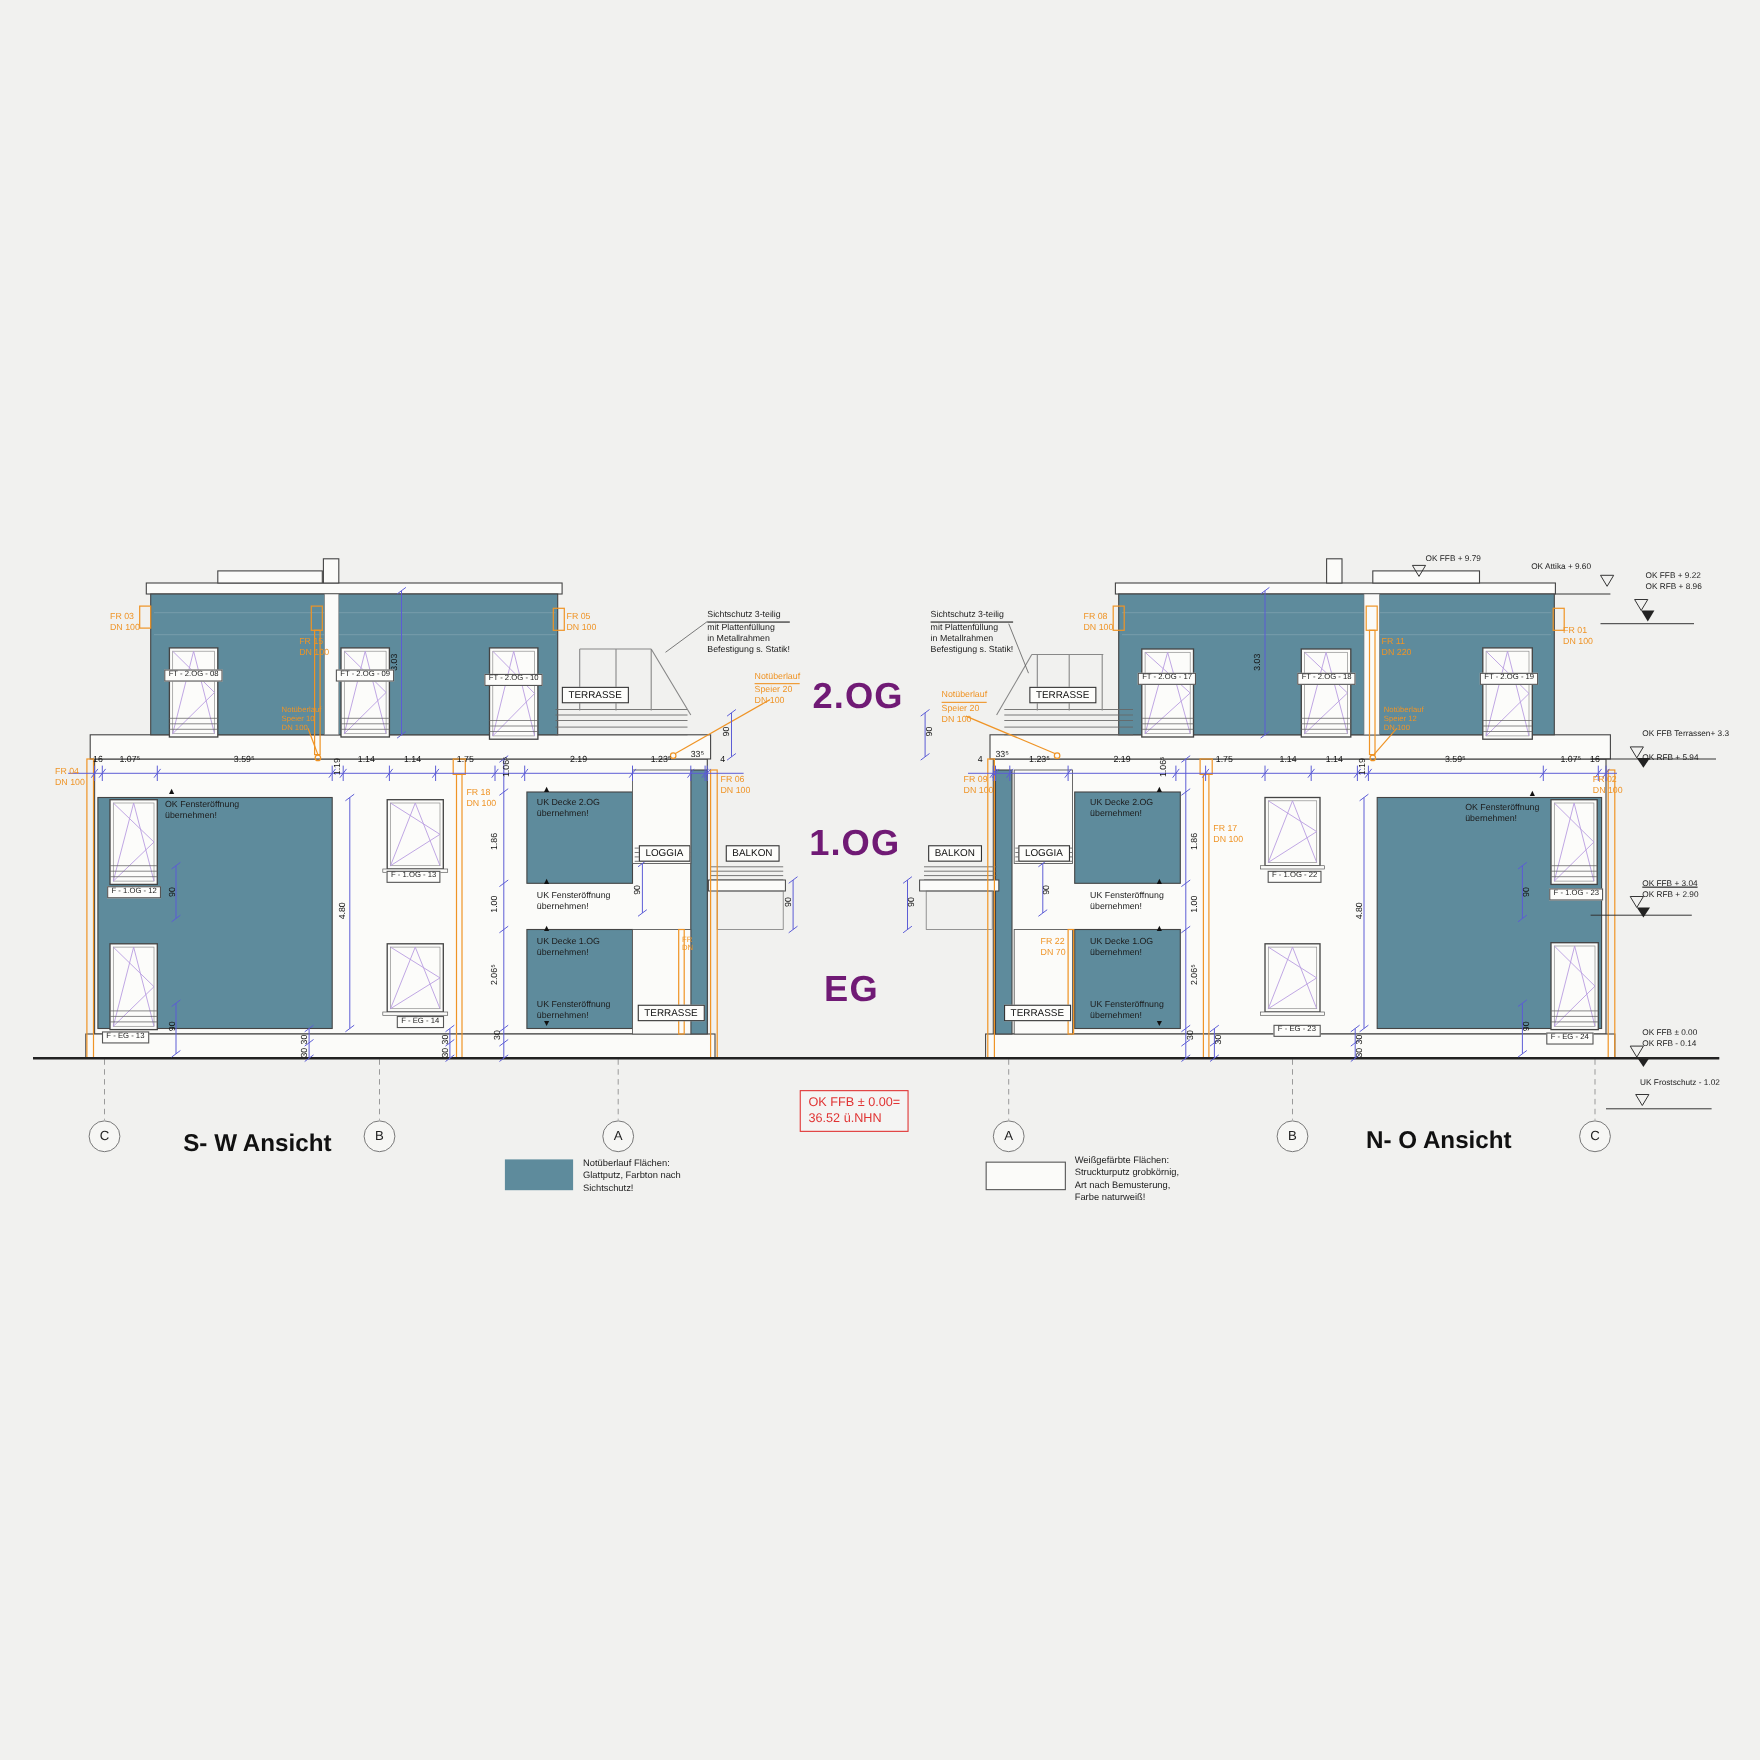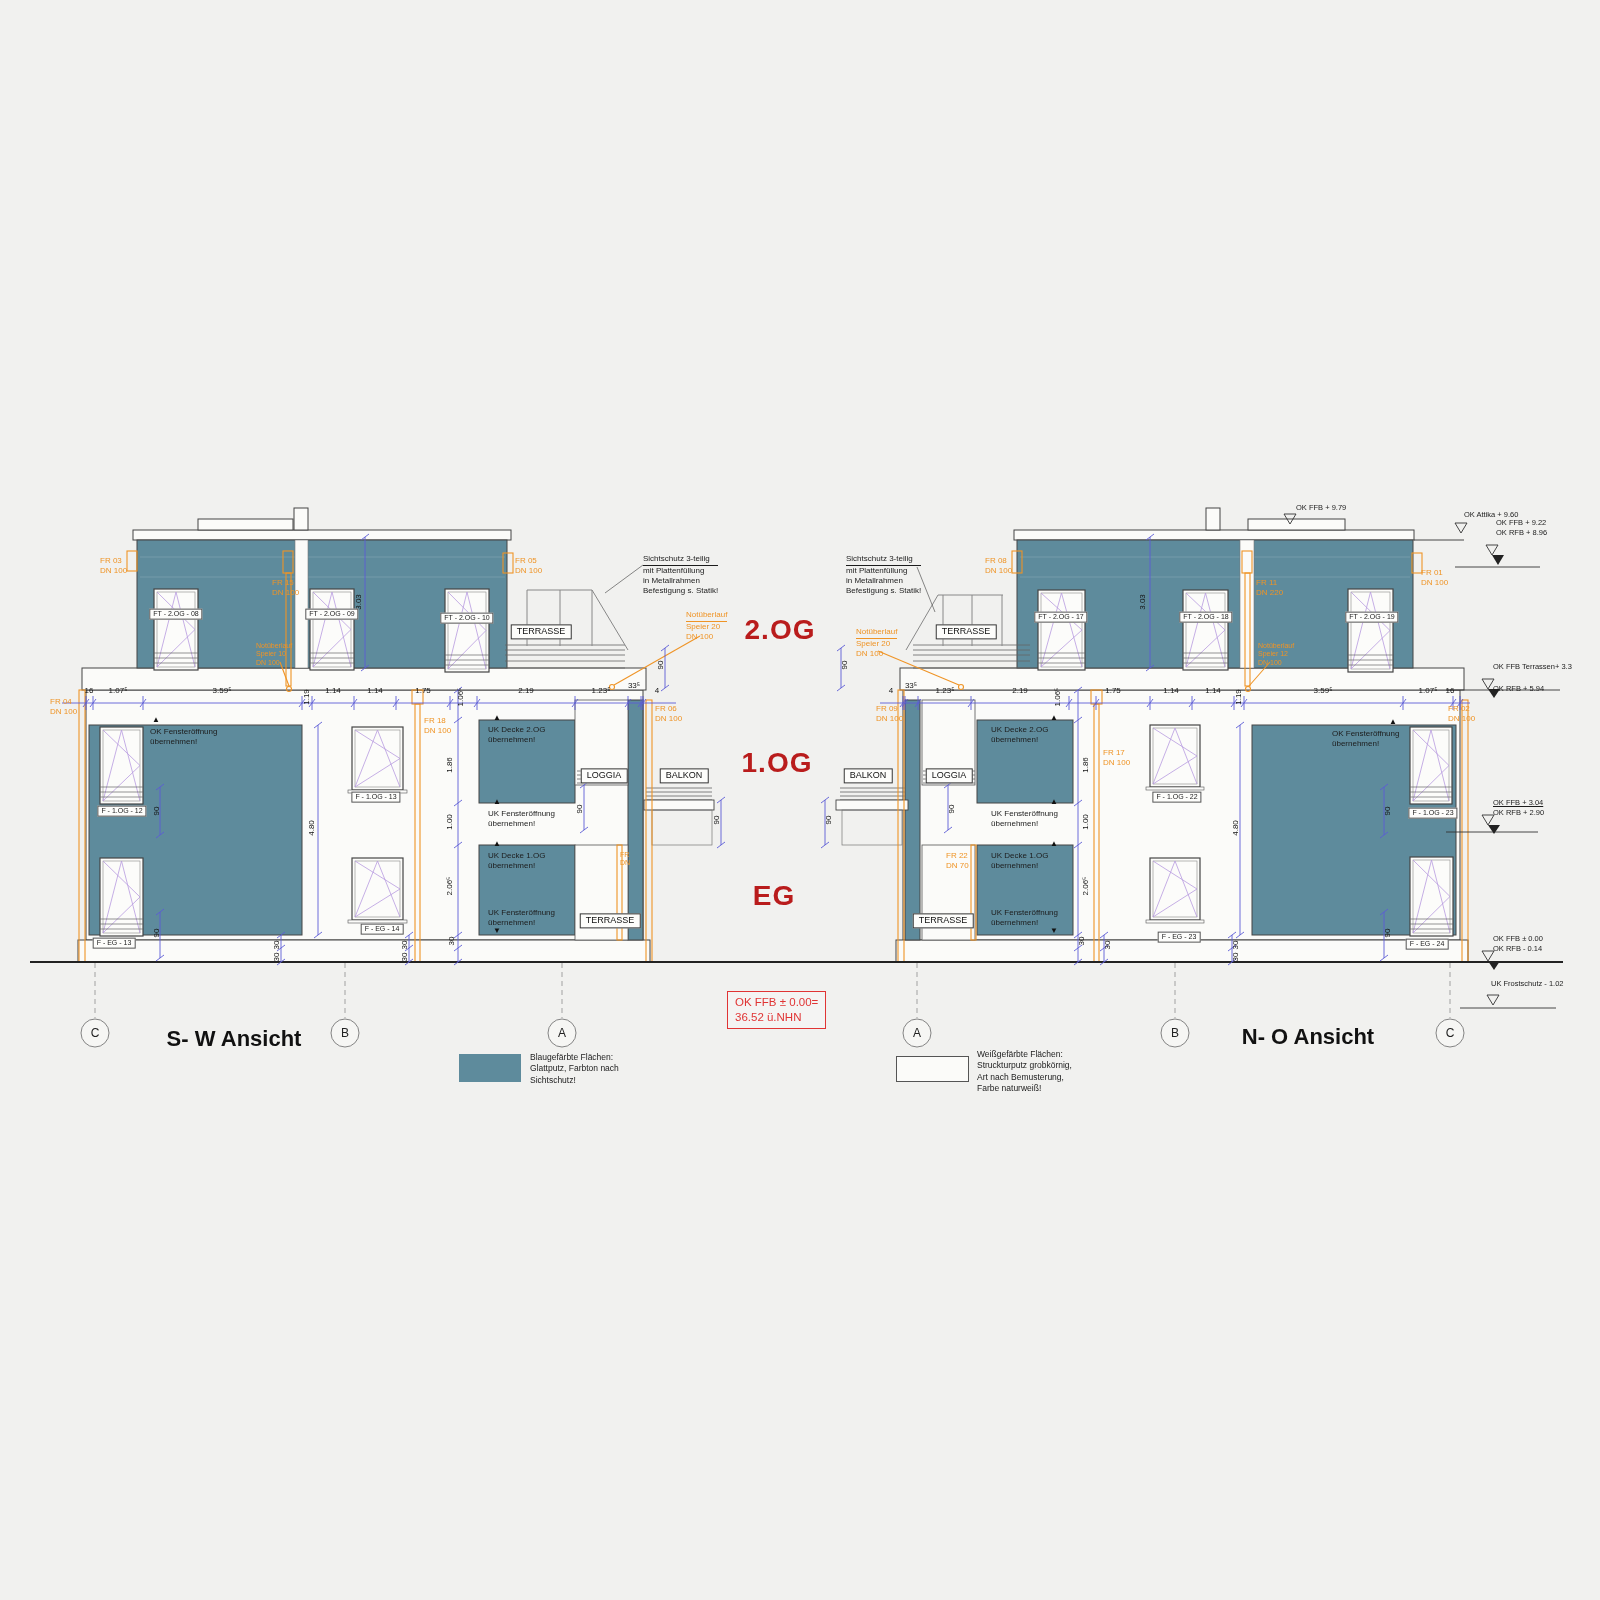--- a/index.html
+++ b/index.html
@@ -9,21 +9,21 @@
   .lbl{position:absolute;font:8px "Liberation Sans",sans-serif;color:#1c1c1c;white-space:nowrap;line-height:1.25;z-index:5}
   .c{transform:translateX(-50%)}
   .cc{transform:translate(-50%,-50%)}
   .rot{transform:translate(-50%,-50%) rotate(-90deg)}
   .xs{font-size:7px;line-height:1.2}
   .or{color:#ef9426}
   .dim{font-size:8px;color:#141414}
   .box{border:1px solid #333;background:#fdfdfb;padding:1px 5px;font-size:9px;color:#111}
   .wbox{border:1px solid #555;background:#fdfdfb;padding:0 3px;font-size:7px;color:#222}
   .uf .ln:first-child{border-bottom:1px solid currentColor;padding-bottom:1px}
-  .flr{font-weight:bold;font-size:28px;color:#b91c1c;letter-spacing:1px}
+  .flr{font-weight:bold;font-size:33px;color:#701a75;letter-spacing:1px}
   .ttl{font-weight:bold;font-size:22px;color:#111}
   .bub{font-size:12px;color:#222}
   .lvl{font-size:7.5px}
   .tri{font-size:8px;color:#111;line-height:1}
   .red-note{position:absolute;border:1.5px solid #e03434;color:#e03434;font-size:11.5px;line-height:1.3;padding:3px 7px;z-index:6;background:rgba(255,255,255,0.25)}
   .legend-text{font-size:8.5px;line-height:1.35}
   .swatch{position:absolute;z-index:5}
   .swatch.white{background:#fbfbf9;border:1px solid #555}
 </style>
 </head>
@@ -298,21 +298,21 @@
 <div class="lbl ttl c" style="left:234px;top:1025px">S- W Ansicht</div>
 <div class="lbl ttl c" style="left:1308px;top:1023px">N- O Ansicht</div>
 
 <div class="red-note" style="left:727px;top:991px">
   <div>OK FFB ± 0.00=</div>
   <div>36.52 ü.NHN</div>
 </div>
 
 <div class="swatch" style="left:459px;top:1054px;width:62px;height:28px;background:#5e8b9c"></div>
 <div class="lbl legend-text" style="left:530px;top:1052px">
-  <div>Blaugefärbte Flächen:</div>
+  <div>Notüberlauf Flächen:</div>
   <div>Glattputz, Farbton nach</div>
   <div>Sichtschutz!</div>
 </div>
 <div class="swatch white" style="left:896px;top:1056px;width:71px;height:24px"></div>
 <div class="lbl legend-text" style="left:977px;top:1049px">
   <div>Weißgefärbte Flächen:</div>
   <div>Struckturputz grobkörnig,</div>
   <div>Art nach Bemusterung,</div>
   <div>Farbe naturweiß!</div>
 </div>
@@ -524,21 +524,21 @@
     <div class="lbl tri" style="left: 493px; top: 714px;">▲</div>
     <div class="lbl tri" style="left: 493px; top: 798px;">▲</div>
     <div class="lbl tri" style="left: 493px; top: 840px;">▲</div>
     <div class="lbl tri" style="left: 493px; top: 927px;">▼</div>
     <div class="lbl tri" style="left: 1389px; top: 718px;">▲</div>
     <div class="lbl tri" style="left: 1050px; top: 714px;">▲</div>
     <div class="lbl tri" style="left: 1050px; top: 798px;">▲</div>
     <div class="lbl tri" style="left: 1050px; top: 840px;">▲</div>
     <div class="lbl tri" style="left: 1050px; top: 927px;">▼</div>
     <div class="lbl lvl uf" style="left: 1296px; top: 503px;">OK FFB + 9.79</div>
-    <div class="lbl lvl uf" style="left: 1464px; top: 510px;">OK Attika + 9.60</div>
+    <div class="lbl lvl uf" style="left: 1392px; top: 510px;">OK Attika + 9.60</div>
     <div class="lbl lvl uf" style="left: 1496px; top: 518px;">OK FFB + 9.22</div>
     <div class="lbl lvl" style="left: 1496px; top: 528px;">OK RFB + 8.96</div>
     <div class="lbl lvl uf" style="left: 1493px; top: 662px;">OK FFB Terrassen+ 3.3</div>
     <div class="lbl lvl" style="left: 1493px; top: 672px; margin-top: 12px;">OK RFB + 5.94</div>
     <div class="lbl lvl uf" style="left: 1493px; top: 798px; text-decoration: underline;">OK FFB + 3.04</div>
     <div class="lbl lvl" style="left: 1493px; top: 808px;">OK RFB + 2.90</div>
     <div class="lbl lvl uf" style="left: 1493px; top: 934px;">OK FFB ± 0.00</div>
     <div class="lbl lvl" style="left: 1493px; top: 944px;">OK RFB - 0.14</div>
     <div class="lbl lvl uf" style="left: 1491px; top: 979px;">UK Frostschutz - 1.02</div>
     <div class="lbl bub cc" style="left: 95px; top: 1033px;">C</div>

